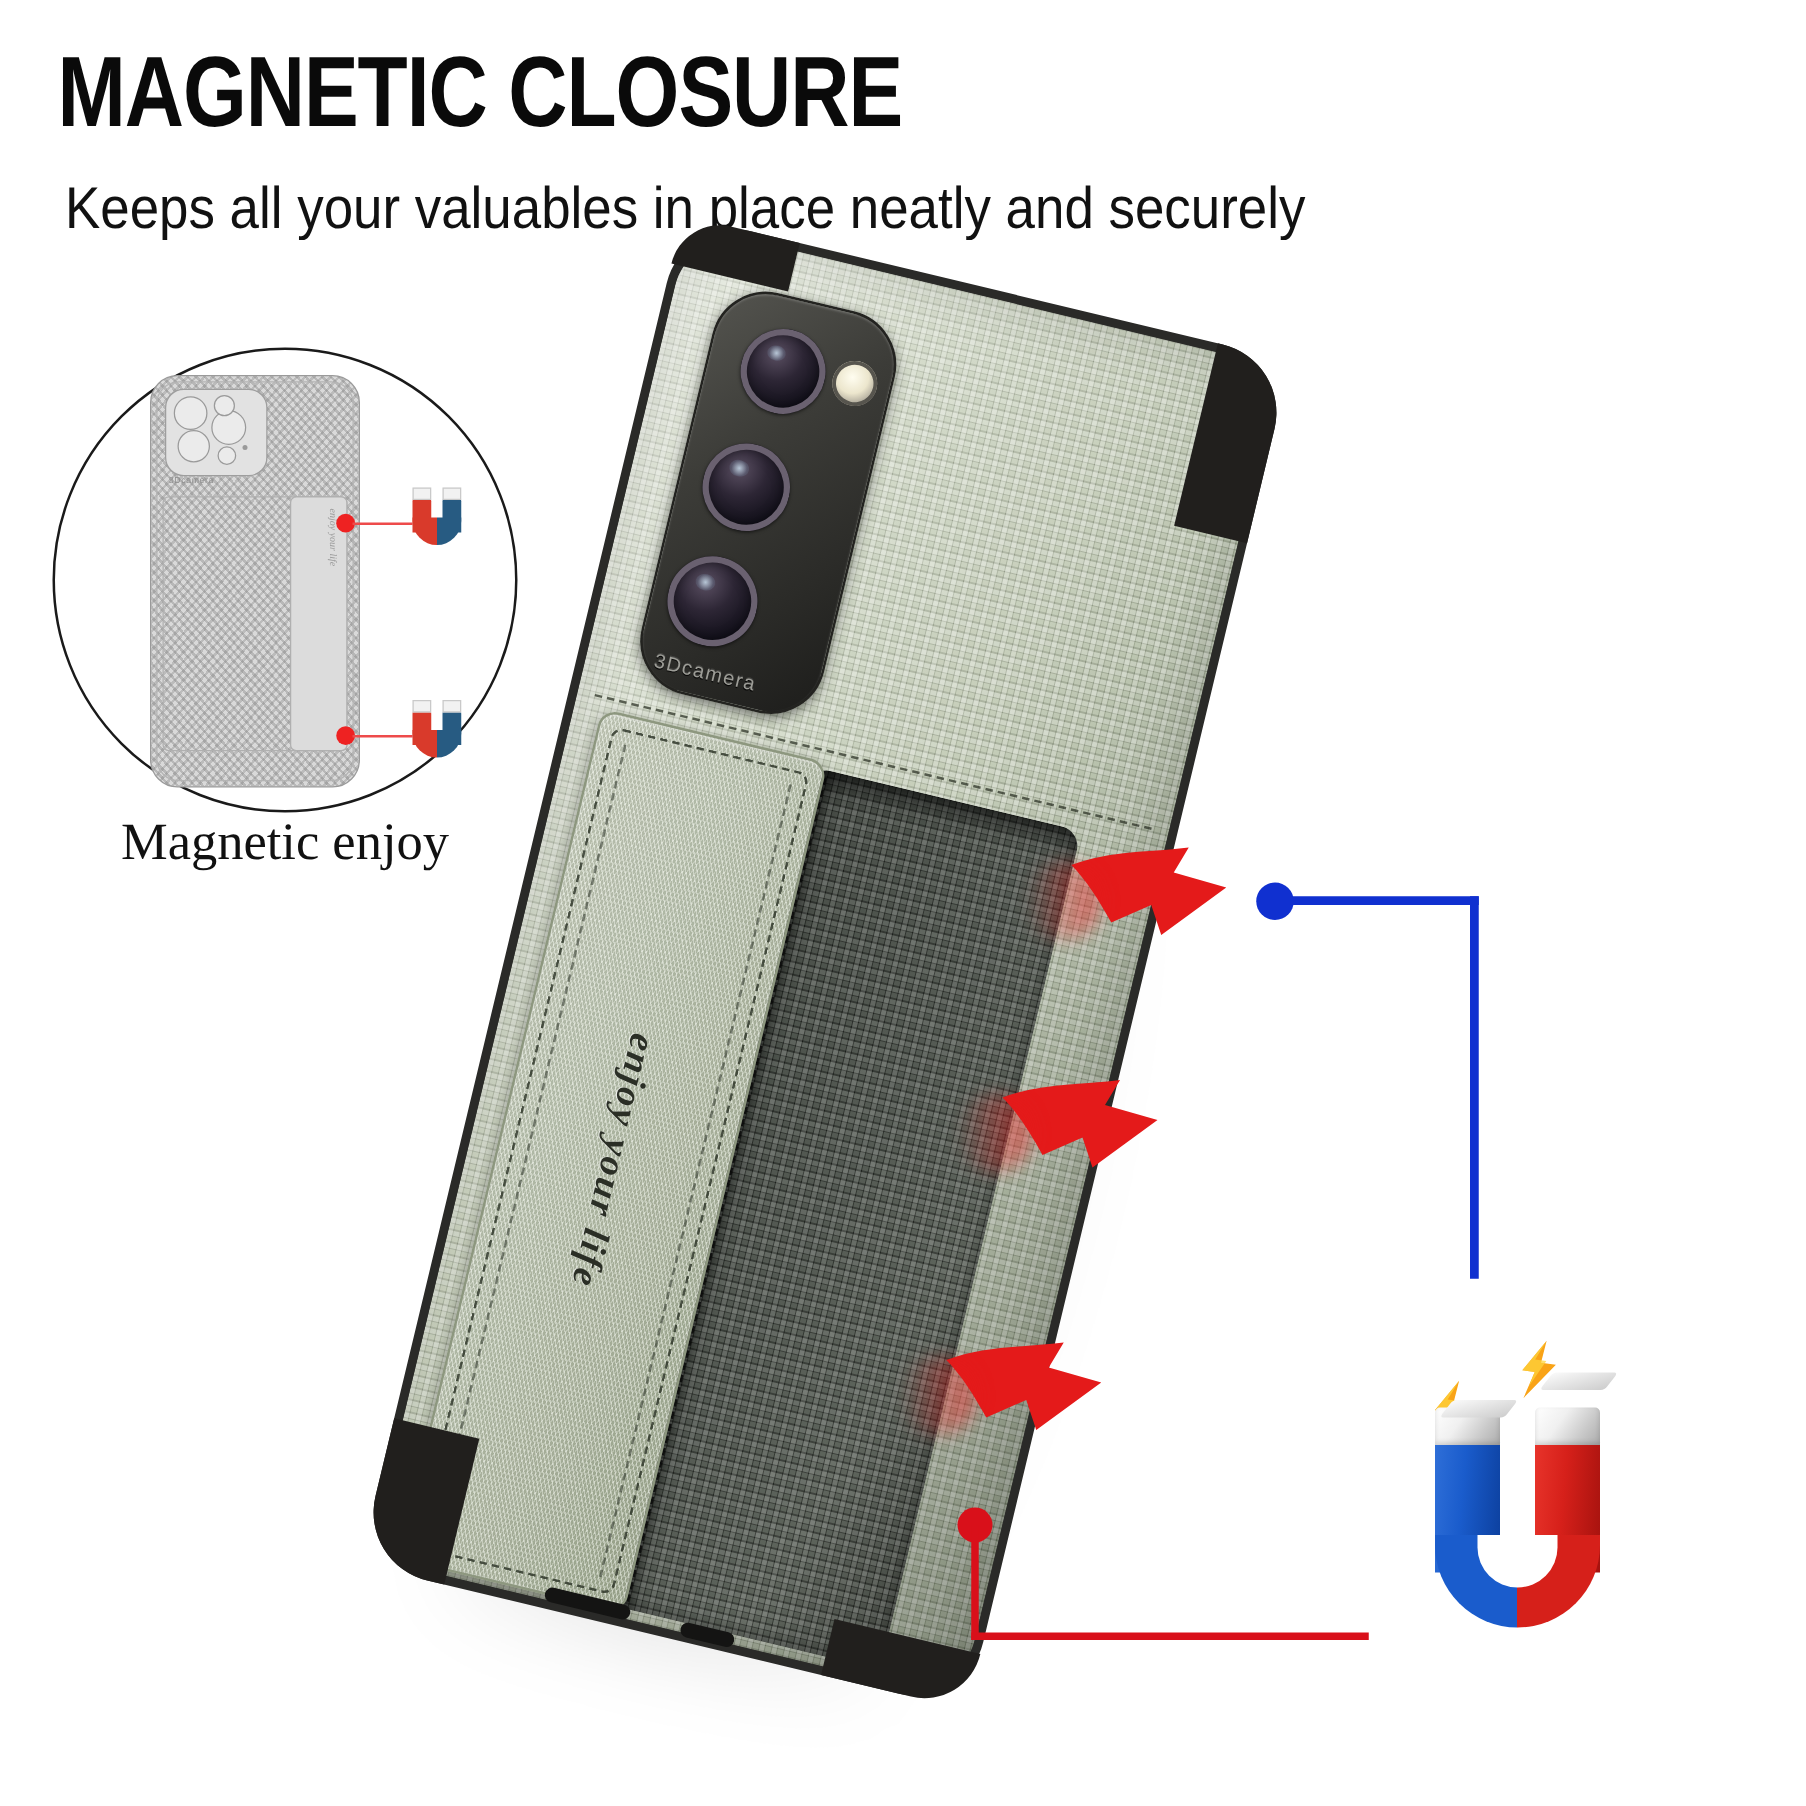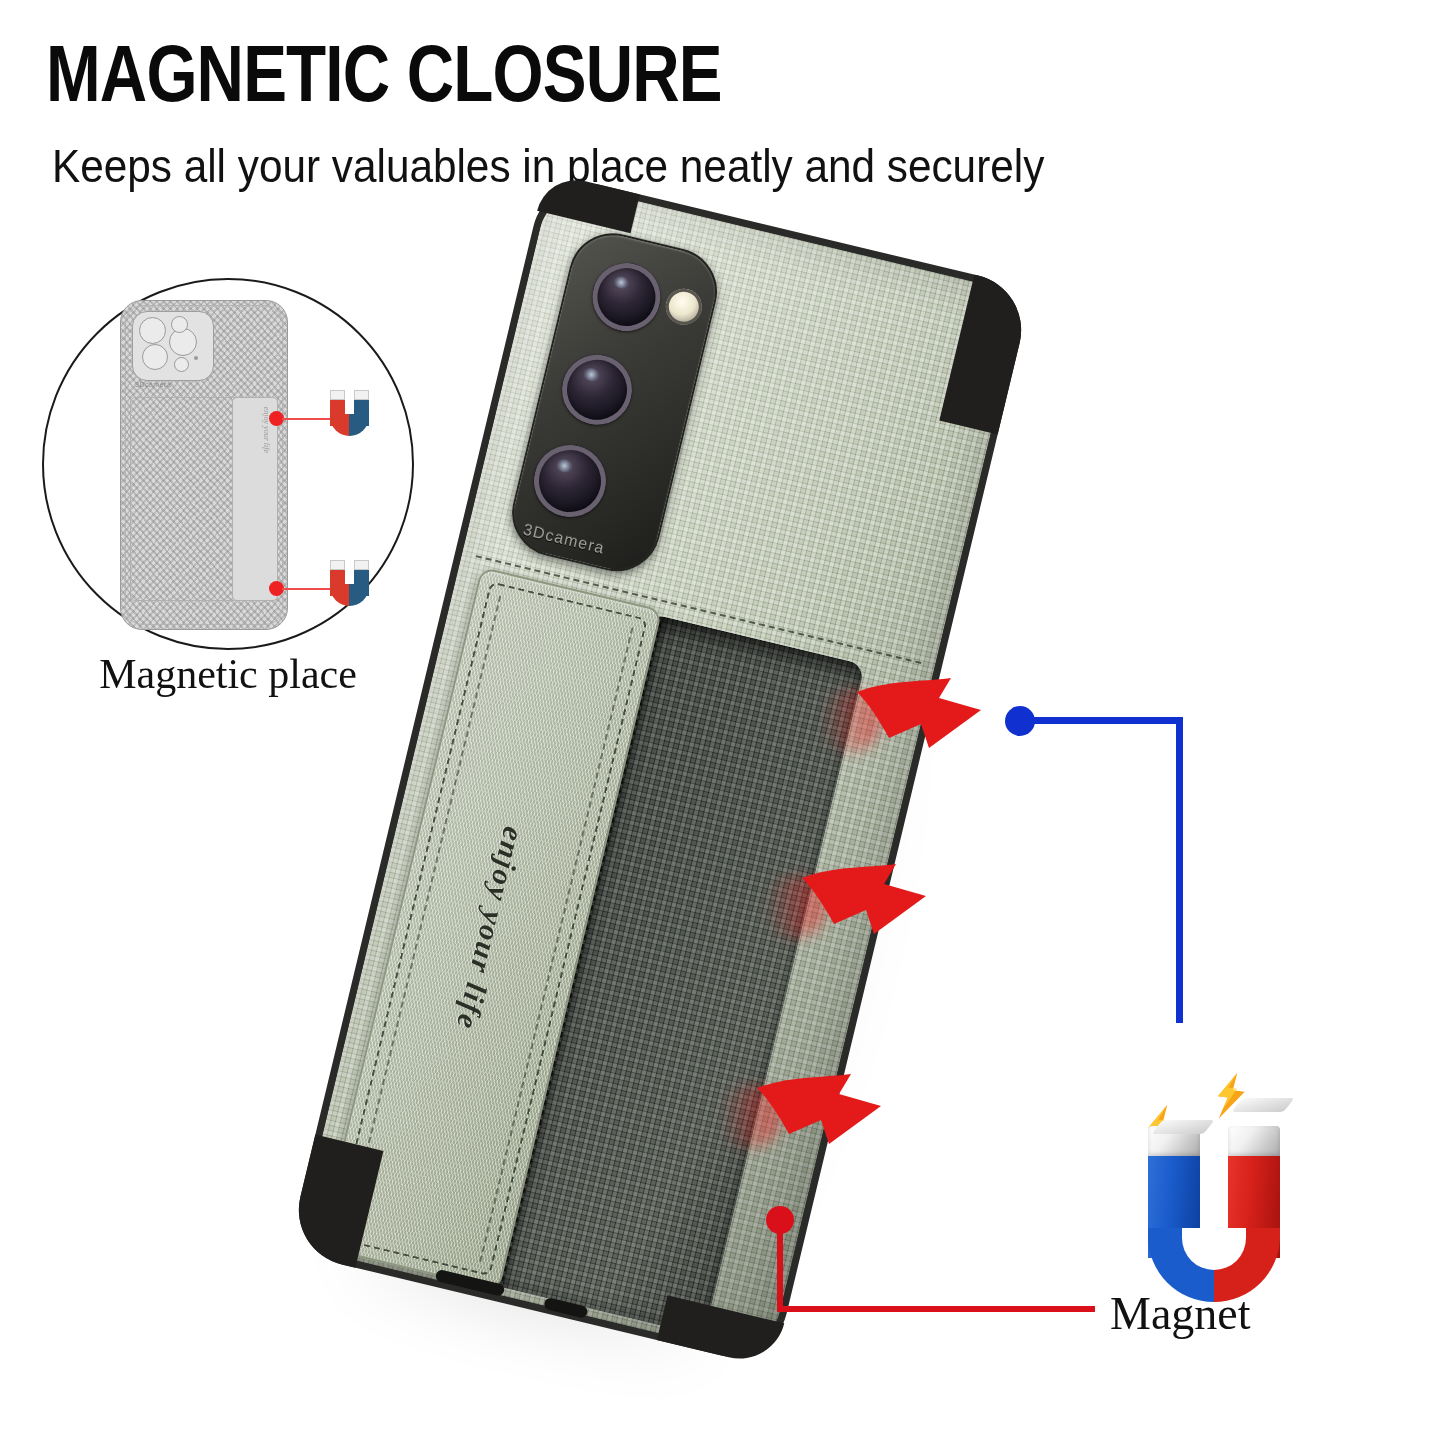--- a/index.html
+++ b/index.html
@@ -332,21 +332,21 @@
   <div class="reddot" style="left:227px;top:303px;"></div>
   <div class="redlead" style="left:240px;top:310px;width:48px;"></div>
   <div class="mini-mag" style="left:286px;top:282px;">
     <div class="arm lft"></div>
     <div class="arm rgt"></div>
     <div class="bend"></div>
     <div class="tip lft"></div>
     <div class="tip rgt"></div>
   </div>
 </div>
-<div id="diagram-label">Magnetic place</div>
+<div id="diagram-label">Magnetic enjoy</div>
 
 <div id="phone-stage">
   <div class="shadow"></div>
 
   <div id="phone">
     <div class="bumper">
       <div class="body">
         <div class="sheen"></div>
 
         <div class="cam">
@@ -435,14 +435,13 @@
   <div class="arm blue"></div>
   <div class="arm red"></div>
   <div class="bend"></div>
   <div class="tip l"></div>
   <div class="tip r"></div>
   <div class="tipcap l"></div>
   <div class="tipcap r"></div>
 </div>
 
 <div id="magnet-label">
-  <div>Magnet</div>
 </div>
 
 </body></html>

